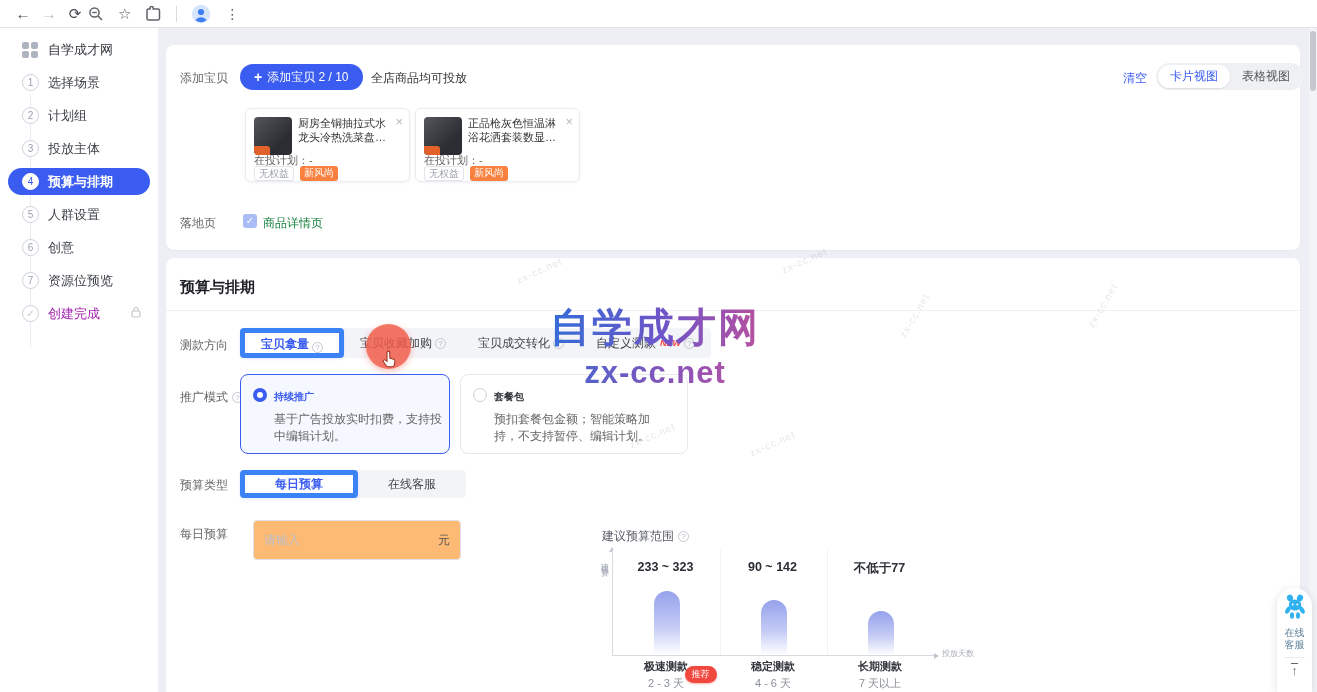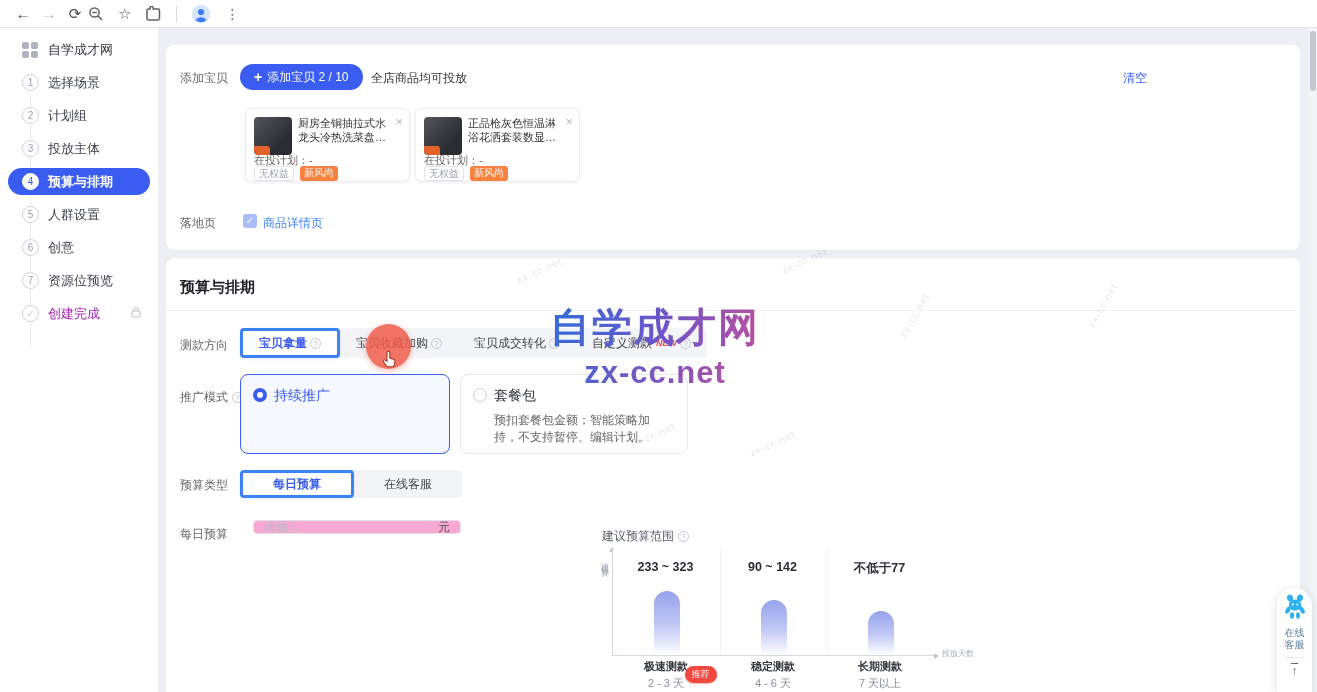--- a/index.html
+++ b/index.html
@@ -79,53 +79,53 @@
   .ptitle { position:absolute; left:52px; top:7px; width:96px; font-size:11px; line-height:14px; color:#333;
     display:-webkit-box; -webkit-line-clamp:2; -webkit-box-orient:vertical; overflow:hidden;}
   .pclose { position:absolute; right:6px; top:6px; font-size:13px; color:#b3b7bf; cursor:pointer; line-height:1;}
   .pplan { position:absolute; left:8px; top:44px; font-size:11px; color:#666; }
   .ptags { position:absolute; left:8px; top:57px; display:flex; gap:6px; }
   .tag-gray { font-size:10px; color:#9aa0ab; border:1px solid #e2e4e9; border-radius:3px; padding:0 4px; line-height:13px; }
   .tag-orange { font-size:10px; color:#fff; background:#f8813f; border-radius:3px; padding:0 4px; line-height:14px; }
   
   .cb { position:absolute; left:77px; top:169px; width:14px; height:14px; background:#a9bcf6; border-radius:3px;
     color:#fff; font-size:10px; text-align:center; line-height:14px; }
-  .cb-lbl { position:absolute; left:97px; top:170px; font-size:12px; color:#3b82f6; }
+  .cb-lbl { position:absolute; left:97px; top:170px; font-size:12px; color:#15803d; }
   
   .sec-title { position:absolute; left:14px; top:20px; font-size:15px; font-weight:bold; color:#1c1e24; }
   .sec-div { position:absolute; left:0; top:52px; width:100%; height:1px; background:#f0f1f4; }
   .seg { position:absolute; background:#f3f4f8; border-radius:4px; display:flex; align-items:stretch; }
   .seg-opt { font-size:12px; color:#40434b; padding:0 16px; display:flex; align-items:center; gap:3px; cursor:pointer; white-space:nowrap; border-radius:4px;}
-  .seg-opt.sel { background:#fff; border:3px solid #3b82f6; color:#3a5cf0; font-weight:bold; box-shadow:0 1px 3px rgba(58,92,240,.12);}
+  .seg-opt.sel { background:#fff; border:5px solid #3b82f6; color:#3a5cf0; font-weight:bold; box-shadow:0 1px 3px rgba(58,92,240,.12);align-items:flex-end;}
   .info-ic { width:11px; height:11px; border:1px solid #c4c8d0; border-radius:50%; color:#b6bac2; font-size:8px;
     display:inline-flex; align-items:center; justify-content:center; font-weight:normal;}
   .new-badge { color:#f5483f; font-size:9px; font-weight:bold; font-style:italic; margin-left:1px; }
   .dir-seg { left:74px; top:70px; height:30px; }
   .type-seg { left:74px; top:212px; height:28px; }
   .type-seg .seg-opt { padding:0 30px; }
   
   .click-circle {
     position:absolute; left:200px; top:66px; width:45px; height:45px; border-radius:50%;
     background:rgba(238,92,73,.85); box-shadow:0 2px 6px rgba(238,92,73,.4); z-index:5;
     display:flex; align-items:flex-end; justify-content:center; pointer-events:none;
   }
   
   .mode-card { position:absolute; top:116px; height:80px; border-radius:8px; padding:11px 12px; }
   .mode-card.m1 { left:74px; width:210px; border:1px solid #3a5cf0; background:#f6f8ff; }
   .mode-card.m2 { left:294px; width:228px; border:1px solid #e7e8ec; background:#fff; }
   .radio { display:inline-block; width:14px; height:14px; border-radius:50%; vertical-align:-2px; margin-right:7px;}
   .radio.on { border:4px solid #3a5cf0; background:#fff; }
   .radio.off { border:1px solid #ccd0d8; background:#fff; }
-  .mode-title { font-size:14px; font-weight:normal; }
+  .mode-title { font-size:10px; font-weight:bold; }
   .m1 .mode-title { color:#3a5cf0; }
   .m2 .mode-title { color:#33363d; }
   .mode-desc { margin:7px 0 0 21px; font-size:12px; color:#666; line-height:17px; width:175px;}
   
-  .budget-input { position:absolute; left:87px; top:262px; width:208px; height:14px; border:1px solid #dfe1e7;
-    border-radius:4px; display:flex; align-items:center; padding:0 10px; background:#f9a8d4;}
+  .budget-input { position:absolute; left:87px; top:262px; width:208px; height:40px; border:1px solid #dfe1e7;
+    border-radius:4px; display:flex; align-items:center; padding:0 10px; background:#fdba74;}
   .budget-input input { border:none; outline:none; flex:1; font-size:12px; font-family:inherit; color:#333; background:transparent; width:100%;}
   .budget-input input::placeholder { color:#b9bec8; }
   .budget-unit { font-size:12px; color:#555; }
   
   .chart { position:absolute; left:432px; top:270px; width:350px; height:164px; }
   .chart-head { position:absolute; left:4px; top:0; font-size:12px; color:#595d66; display:flex; align-items:center; gap:4px;}
   .ylab { position:absolute; left:0px; top:28px; writing-mode:vertical-rl; font-size:8px; color:#a9aeba; letter-spacing:2px;}
   .plot { position:absolute; left:14px; top:22px; width:322px; height:106px;
     border-left:1px solid #d7dae1; border-bottom:1px solid #d7dae1; background:#fff;}
   .plot .vsep { position:absolute; top:0; bottom:0; width:1px; background:#f1f2f6; }
@@ -243,20 +243,24 @@
 </div>
 
 <div class="card card1">
   <span class="row-label" style="left:14px; top:25px;">添加宝贝</span>
   <button class="add-btn">
     <span class="plus">+</span>
     <span>添加宝贝 2 / 10</span>
   </button>
   <span class="add-hint">全店商品均可投放</span>
   <span class="clear-link">清空</span>
+  <div class="view-toggle">
+    <span class="view-opt sel">卡片视图</span>
+    <span class="view-opt">表格视图</span>
+  </div>
 
   <div class="pcard p1">
     <span class="pthumb">
         <i></i>
       </span>
     <span class="ptitle">厨房全铜抽拉式水龙头冷热洗菜盘枪灰池水...</span>
     <span class="pclose">×</span>
     <span class="pplan">在投计划：-</span>
     <span class="ptags">
       <span class="tag-gray">无权益</span>
@@ -310,20 +314,21 @@
       <path d="M6 2.5 A1.4 1.4 0 0 1 8.8 2.5 L8.8 8 L12.6 9.2 A2 2 0 0 1 14 11.2 L13.3 14.8 A2.4 2.4 0 0 1 10.9 16.8 L7.4 16.8 A2.6 2.6 0 0 1 5.3 15.7 L2.4 11.7 A1.3 1.3 0 0 1 4.4 10.1 L6 11.4 Z" fill="#fff" stroke="#a23325" stroke-width="1.1"></path>
     </svg>
   </div>
 
   <span class="row-label" style="left:14px; top:131px; display:flex; gap:4px; align-items:center;">
     <span>推广模式</span>
     <span class="info-ic">?</span>
   </span>
   <div class="mode-card m1">
     <span class="radio on"></span><span class="mode-title">持续推广</span>
+    <div class="mode-desc">基于广告投放实时扣费，支持投中编辑计划。</div>
   </div>
   <div class="mode-card m2">
     <span class="radio off"></span><span class="mode-title">套餐包</span>
     <div class="mode-desc">预扣套餐包金额；智能策略加持，不支持暂停、编辑计划。</div>
   </div>
 
   <span class="row-label" style="left:14px; top:219px;">预算类型</span>
   <div class="seg type-seg">
     <span class="seg-opt sel">
       <span>每日预算</span>

